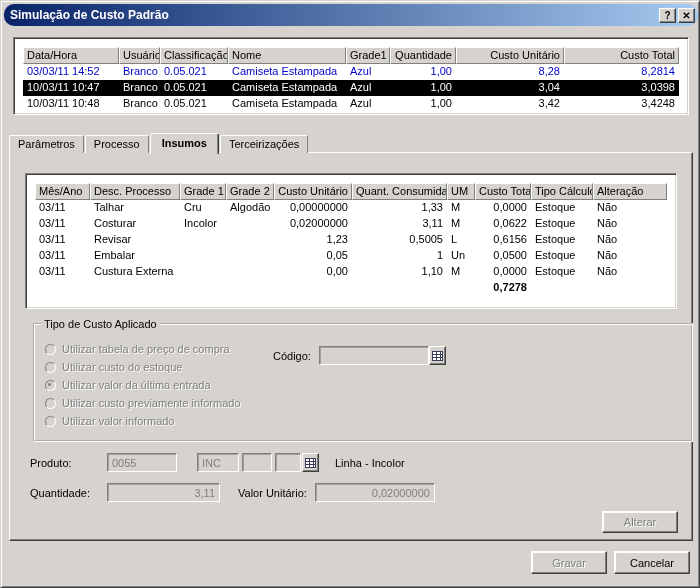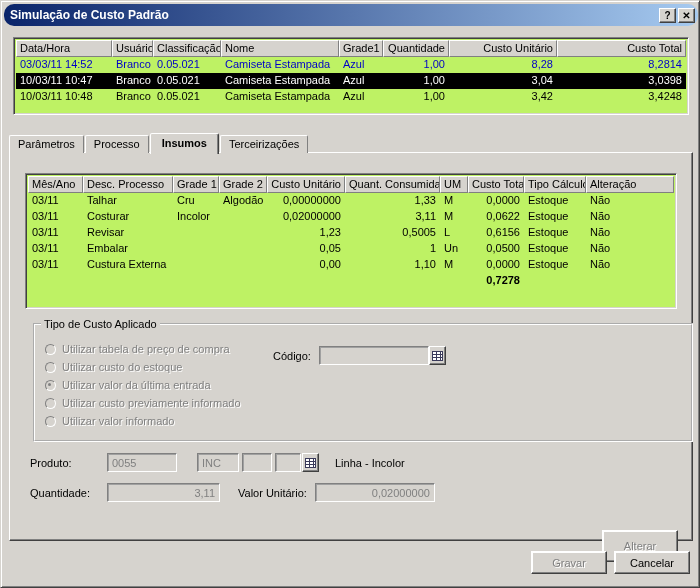--- a/index.html
+++ b/index.html
@@ -13,22 +13,22 @@
   
   .titlebar{position:absolute;left:3px;top:3px;width:694px;height:22px;
     background:linear-gradient(90deg,var(--titlebar-start,#0a246a),var(--titlebar-end,#a6caf0));
     display:flex;align-items:center;padding:0 3px 0 6px;border-radius:10px;}
   .titlebar .title{flex:1;color:#fff;font-weight:bold;font-size:12px;white-space:nowrap;}
   .tb-btn{width:17px;height:15px;margin-left:2px;background:#d6d3ce;color:#000;
     border:1px solid;border-color:#fff #404040 #404040 #fff;box-shadow:inset -1px -1px 0 #808080;
     font:bold 10px "Liberation Sans",sans-serif;display:flex;align-items:center;justify-content:center;padding:0;cursor:default;}
 
   
-  .tbl{position:absolute;background:#bef264;border:1px solid;border-color:#808080 #fff #fff #808080;
-    box-shadow:inset 1px 1px 0 #404040, inset -1px -1px 0 #d6d3ce;overflow:hidden;padding:2px;}
+  .tbl{position:absolute;background:#ffffff;border:1px solid;border-color:#808080 #fff #fff #808080;
+    box-shadow:inset 1px 1px 0 #404040, inset -1px -1px 0 #d6d3ce;overflow:hidden;padding:9px;}
   .tr{display:flex;height:16px;line-height:15px;white-space:nowrap;}
   .tr.thead{height:17px;}
   .th{background:#d6d3ce;border:1px solid;border-color:#fff #808080 #808080 #fff;padding:0 3px;overflow:hidden;}
   .td{padding:0 4px;overflow:hidden;}
   .tr.blue .td{color:var(--row-highlight,#0000c8);}
   .tr.selected{background:var(--sel-bg,#000);}
   .tr.selected .td{color:var(--sel-text,#fff);}
   .td.total{font-weight:bold;}
 
   #history-table{left:12px;top:36px;width:676px;height:78px;}
@@ -103,21 +103,21 @@
   .qtd-row .lbl{width:77px;}
   .vu-lbl{margin-left:18px;margin-right:8px;}
 
   
   .btn{background:var(--dialog-bg);border:1px solid;border-color:#fff #404040 #404040 #fff;
     box-shadow:inset -1px -1px 0 #808080, inset 1px 1px 0 #fff;
     font:11px "Liberation Sans",sans-serif;height:23px;position:relative;cursor:default;color:#000;}
   .btn.disabled{color:#808080;text-shadow:1px 1px 0 #fff;}
   .btn.focused{box-shadow:0 0 0 1px #000, inset -1px -1px 0 #808080, inset 1px 1px 0 #fff;}
   .btn.focused::after{content:"";position:absolute;left:3px;top:3px;right:3px;bottom:3px;border:1px dotted #000;}
-  .alterar{position:absolute;left:592px;top:358px;width:76px;height:32px;margin-top:19px;}
+  .alterar{position:absolute;left:592px;top:358px;width:76px;height:22px;}
   .bottom-row{position:absolute;right:9px;bottom:13px;display:flex;gap:7px;}
   .bottom-row .btn{min-width:76px;}
   .btn.definir{min-width:86px;}
 </style>
 </head>
 <body>
 
 <div class="dialog">
 
   <div class="titlebar">

